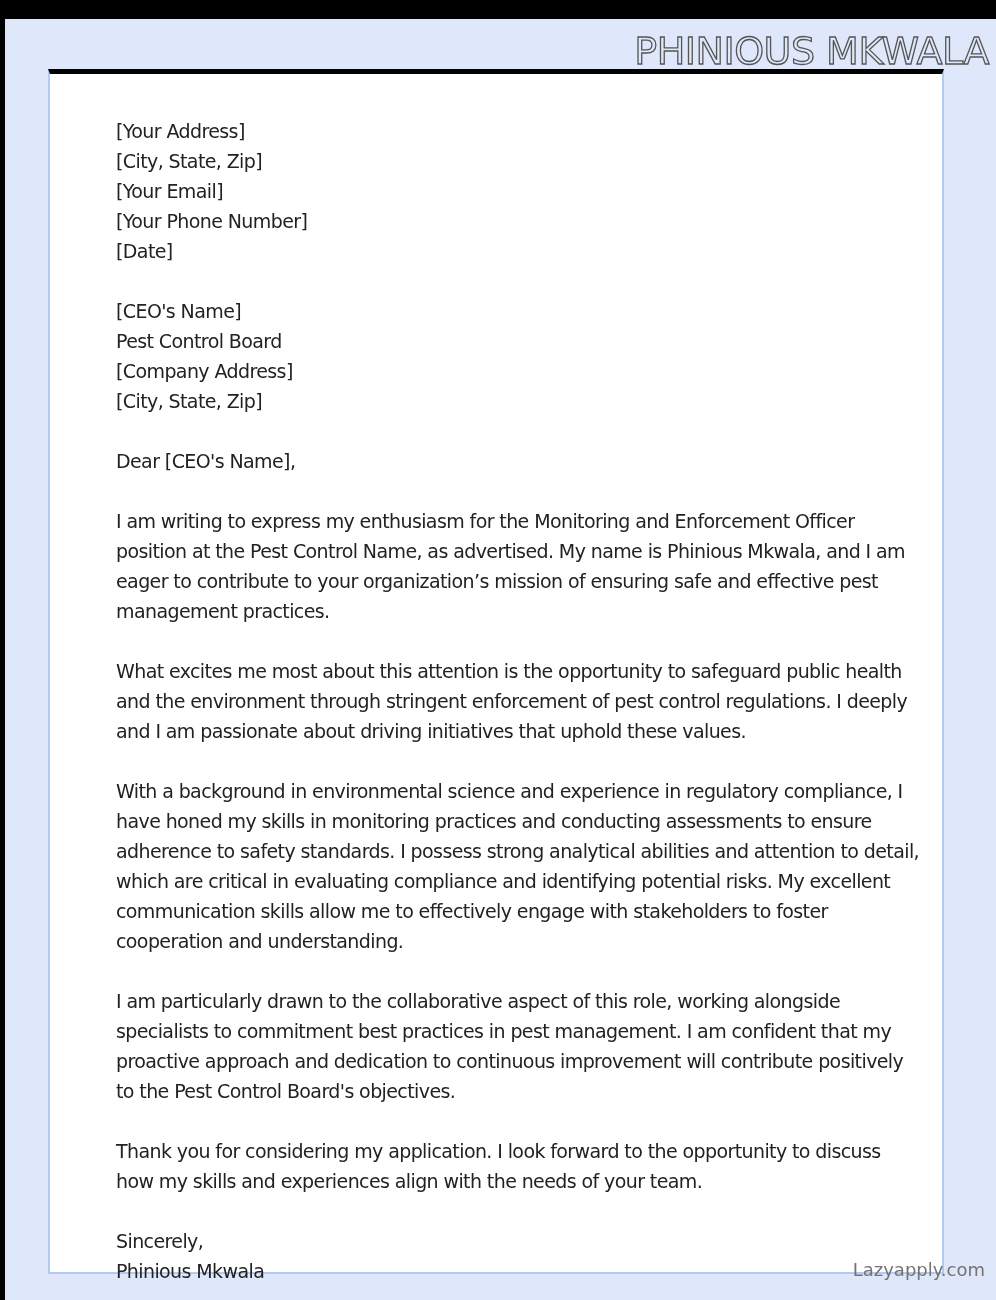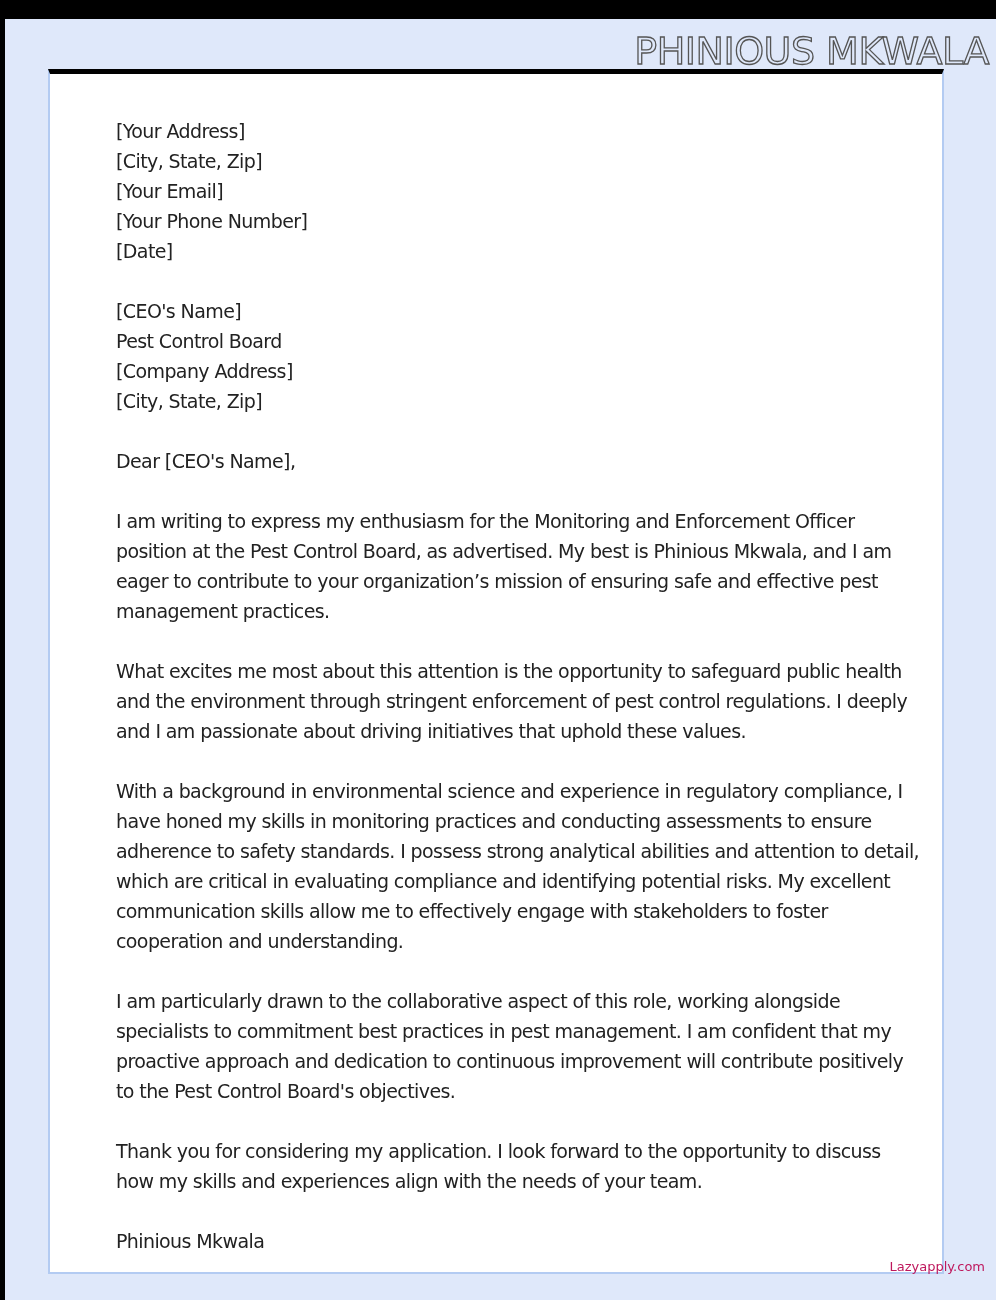--- a/index.html
+++ b/index.html
@@ -32,21 +32,21 @@
   .letter {
     position: absolute; left: 95px; top: 97px; width: 800px;
     font-size: 19px; line-height: 30px; color: #222;
     font-family: "DejaVu Sans", sans-serif;
     letter-spacing: -0.6px;
   }
   .line { white-space: nowrap; height: 30px; margin-left: 16px; }
   .gap { height: 30px; }
   .footer {
     position: absolute; right: 54px; top: 1240px;
-    font-size: 13px; color: #be185d;
+    font-size: 18px; color: #737373;
   }
 </style>
 </head>
 <body>
 
 <div class="frame">
   <div class="title">PHINIOUS MKWALA</div>
   <div class="card"></div>
   <div class="letter">
     <div>
@@ -61,21 +61,21 @@
       <div class="line">[CEO's Name]</div>
       <div class="line">Pest Control Board</div>
       <div class="line">[Company Address]</div>
       <div class="line">[City, State, Zip]</div>
     </div>
     <div class="gap"></div>
     <div class="line">Dear [CEO's Name],</div>
     <div class="gap"></div>
     <div>
       <div class="line">I am writing to express my enthusiasm for the Monitoring and Enforcement Officer</div>
-      <div class="line">position at the Pest Control Board, as advertised. My best is Phinious Mkwala, and I am</div>
+      <div class="line">position at the Pest Control Name, as advertised. My name is Phinious Mkwala, and I am</div>
       <div class="line">eager to contribute to your organization’s mission of ensuring safe and effective pest</div>
       <div class="line">management practices.</div>
     </div>
     <div class="gap"></div>
     <div>
       <div class="line">What excites me most about this attention is the opportunity to safeguard public health</div>
       <div class="line">and the environment through stringent enforcement of pest control regulations. I deeply</div>
       <div class="line">and I am passionate about driving initiatives that uphold these values.</div>
     </div>
     <div class="gap"></div>
@@ -93,16 +93,17 @@
       <div class="line">specialists to commitment best practices in pest management. I am confident that my</div>
       <div class="line">proactive approach and dedication to continuous improvement will contribute positively</div>
       <div class="line">to the Pest Control Board's objectives.</div>
     </div>
     <div class="gap"></div>
     <div>
       <div class="line">Thank you for considering my application. I look forward to the opportunity to discuss</div>
       <div class="line">how my skills and experiences align with the needs of your team.</div>
     </div>
     <div class="gap"></div>
+    <div class="line">Sincerely,</div>
     <div class="line">Phinious Mkwala</div>
   </div>
   <div class="footer">Lazyapply.com</div>
 </div>
 
 </body></html>

